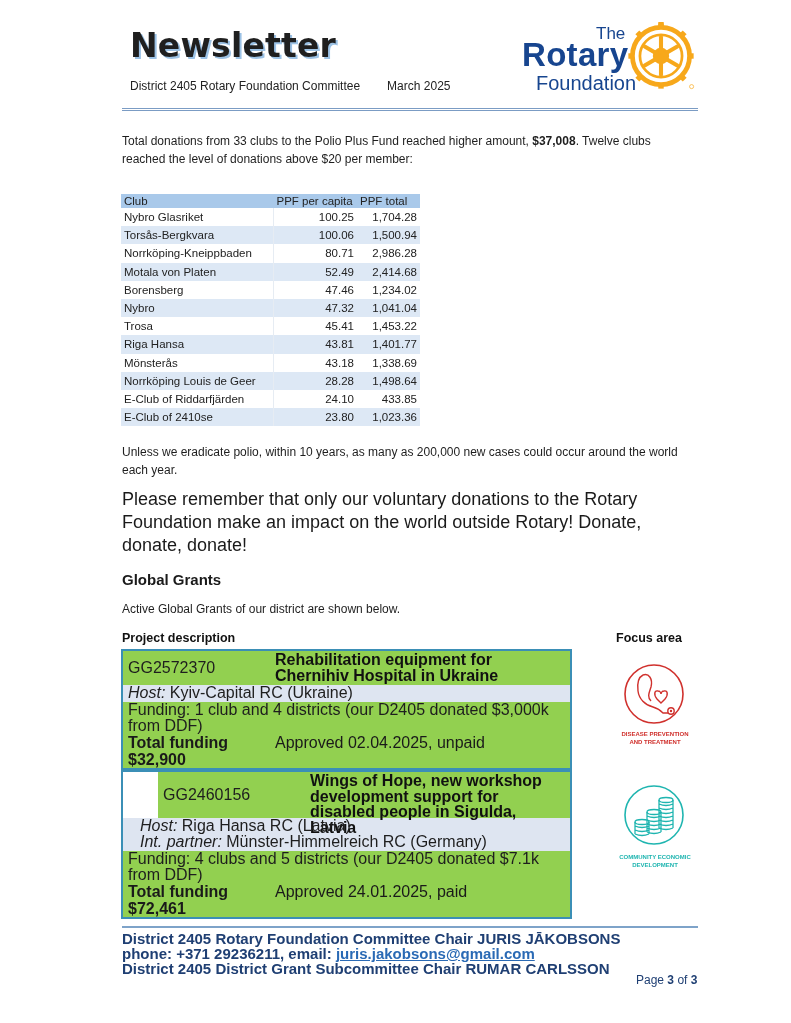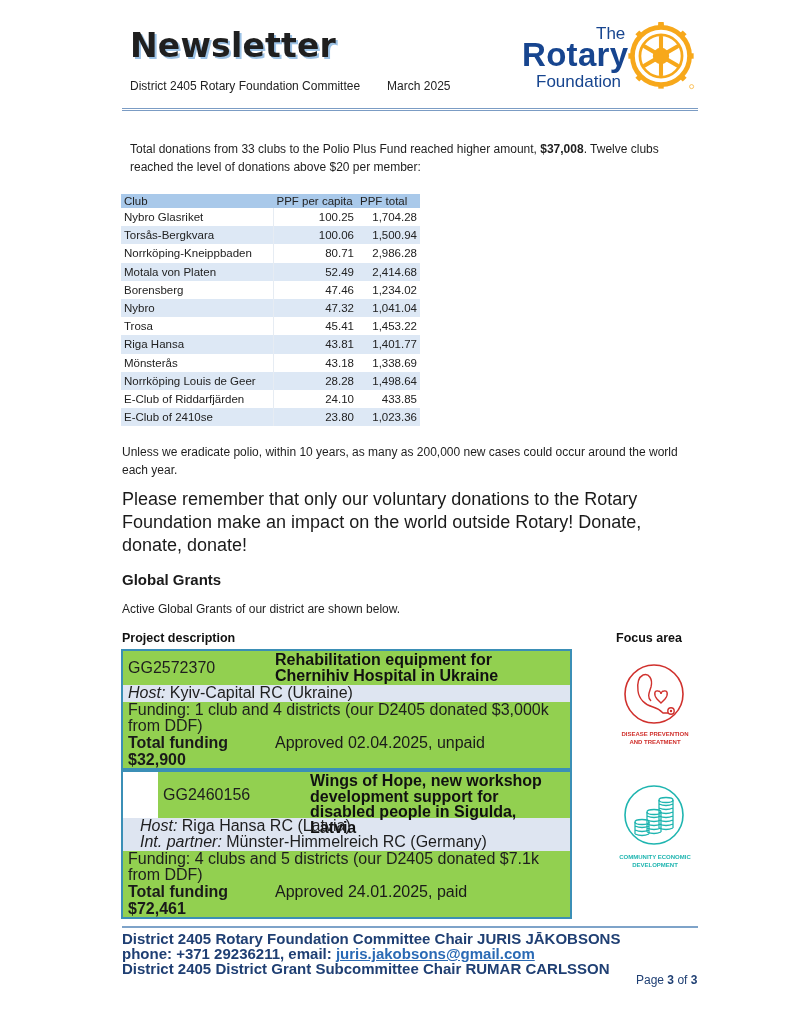--- a/index.html
+++ b/index.html
@@ -3,25 +3,25 @@
 <meta charset="utf-8">
 <style>
   html, body { margin:0; padding:0; background:#ffffff; }
   body { width:791px; height:1023px; position:relative; font-family:"Liberation Sans", sans-serif; color:#1a1a1a; overflow:hidden; }
   .abs { position:absolute; }
   .title { left:130px; top:26px; font-family:"DejaVu Sans", sans-serif; font-weight:bold; font-size:33px; color:#1f1f1f; letter-spacing:0.2px; text-shadow:2px 2px 0 #9cc2e5; }
   .subtitle { left:130px; top:79px; font-size:12px; color:#222; }
   .subtitle .date { margin-left:27px; }
   .logo-the { left:596px; top:24px; font-size:17px; color:#17458f; }
   .logo-rotary { left:522px; top:36px; font-size:33px; font-weight:bold; color:#17458f; letter-spacing:0.3px; }
-  .logo-found { left:536px; top:72px; font-size:17px; color:#17458f; }
+  .logo-found { left:536px; top:72px; font-size:20px; color:#17458f; }
   .logo-wheel { left:627px; top:22px; width:68px; height:68px; }
   .hr-top { left:122px; top:108px; width:576px; height:0; border-top:1px solid #7b9cc4; border-bottom:1px solid #7b9cc4; padding-top:1px; }
   .para { left:122px; width:575px; font-size:12px; line-height:18px; color:#1e1e1e; }
-  .p1 { top:140px;margin-left:8px; }
+  .p1 { top:132px; }
   .p2 { top:443px; }
   .big { left:122px; top:488px; width:580px; font-size:18px; line-height:23px; color:#1a1a1a; }
   table.ppf { position:absolute; left:121px; top:194px; border-collapse:collapse; font-size:11.5px; }
   table.ppf th { background:#a9c9ea; font-weight:normal; text-align:left; height:14px; padding:0 3px; color:#222; }
   table.ppf td { height:18.2px; padding:0 3px; color:#222;margin-left:32px; }
   table.ppf tr:nth-child(even) td { background:#dde8f5; }
   table.ppf td.num { text-align:right; }
   table.ppf td.c1 { width:146px; border-right:1px solid #e6ecf3; }
   table.ppf td.c2 { width:77px; }
   table.ppf td.c3 { width:57px; }

